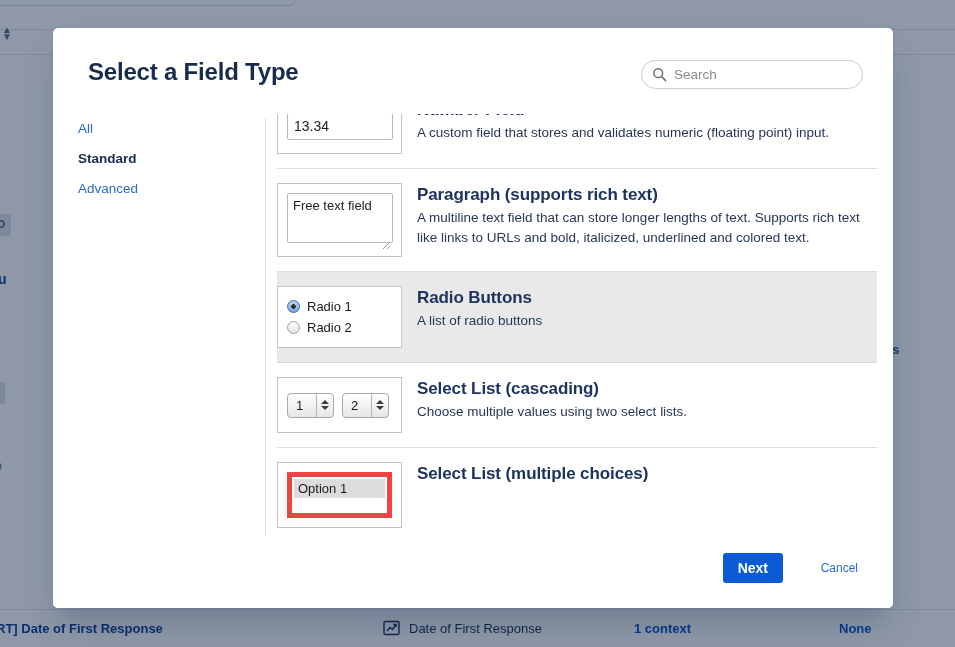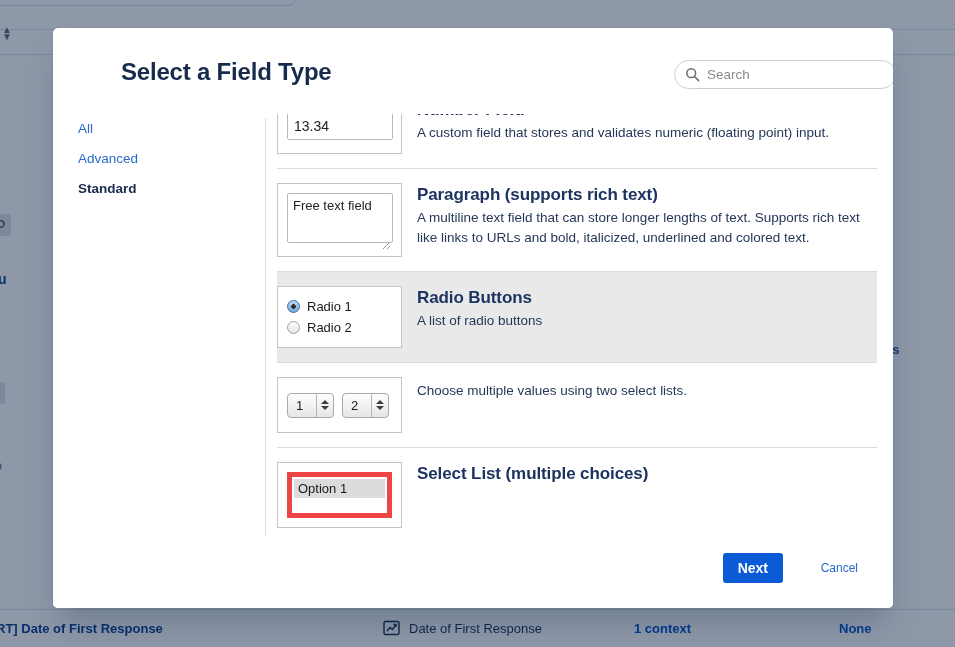--- a/index.html
+++ b/index.html
@@ -74,21 +74,21 @@
   
   #modal {
     position: absolute; left: 53px; top: 28px;
     width: 840px; height: 580px;
     background: #ffffff; border-radius: 5px;
     box-shadow: 0 0 1px rgba(9,30,66,.31), 0 20px 32px -8px rgba(9,30,66,.25);
     overflow: hidden;
   }
 
   .modal-head {
-    position: absolute; left: 0; top: 0; width: 840px; height: 72px; margin-left: 33px;
+    position: absolute; left: 0; top: 0; width: 840px; height: 72px;
   }
   .modal-title {
     position: absolute; left: 35px; top: 30px;
     font-size: 24px; font-weight: bold; color: #172b4d; letter-spacing: -.2px;
   }
 
   .search-wrap {
     position: absolute; left: 588px; top: 32px; width: 222px; height: 29px;
   }
   .search-box {
@@ -321,22 +321,22 @@
           <circle cx="6.2" cy="6.2" r="4.4" fill="none" stroke="#6b6b6b" stroke-width="1.5"></circle>
           <line x1="9.5" y1="9.5" x2="13.6" y2="13.6" stroke="#6b6b6b" stroke-width="1.5" stroke-linecap="round"></line>
         </svg>
       </span>
       <input class="search-box" type="text" placeholder="Search" style="">
     </div>
   </div>
 
   <div class="modal-side" id="side-list">
       <div class="side-item link">All</div>
+      <div class="side-item active">Standard</div>
       <div class="side-item link">Advanced</div>
-      <div class="side-item active">Standard</div>
     </div>
   <div class="side-divider"></div>
 
   <div class="list-pane">
     <div class="list-inner" id="opt-list">
         <div class="opt-row">
           <div class="opt-preview">
             <input class="pv-input" type="text" value="13.34" style="">
           </div>
           <div class="opt-text">
@@ -387,20 +387,21 @@
               <div class="pv-select">
                 <span class="val">2</span>
                 <span class="arrows">
                   <span class="tri-up"></span>
                   <span class="tri-dn"></span>
                 </span>
               </div>
             </div>
           </div>
           <div class="opt-text">
+            <div class="opt-name">Select List (cascading)</div>
             <div class="opt-desc">Choose multiple values using two select lists.</div>
           </div>
         </div>
         <div class="opt-row">
           <div class="opt-preview">
             <div class="pv-multi">
               <div class="opt">Option 1</div>
             </div>
           </div>
           <div class="opt-text">

